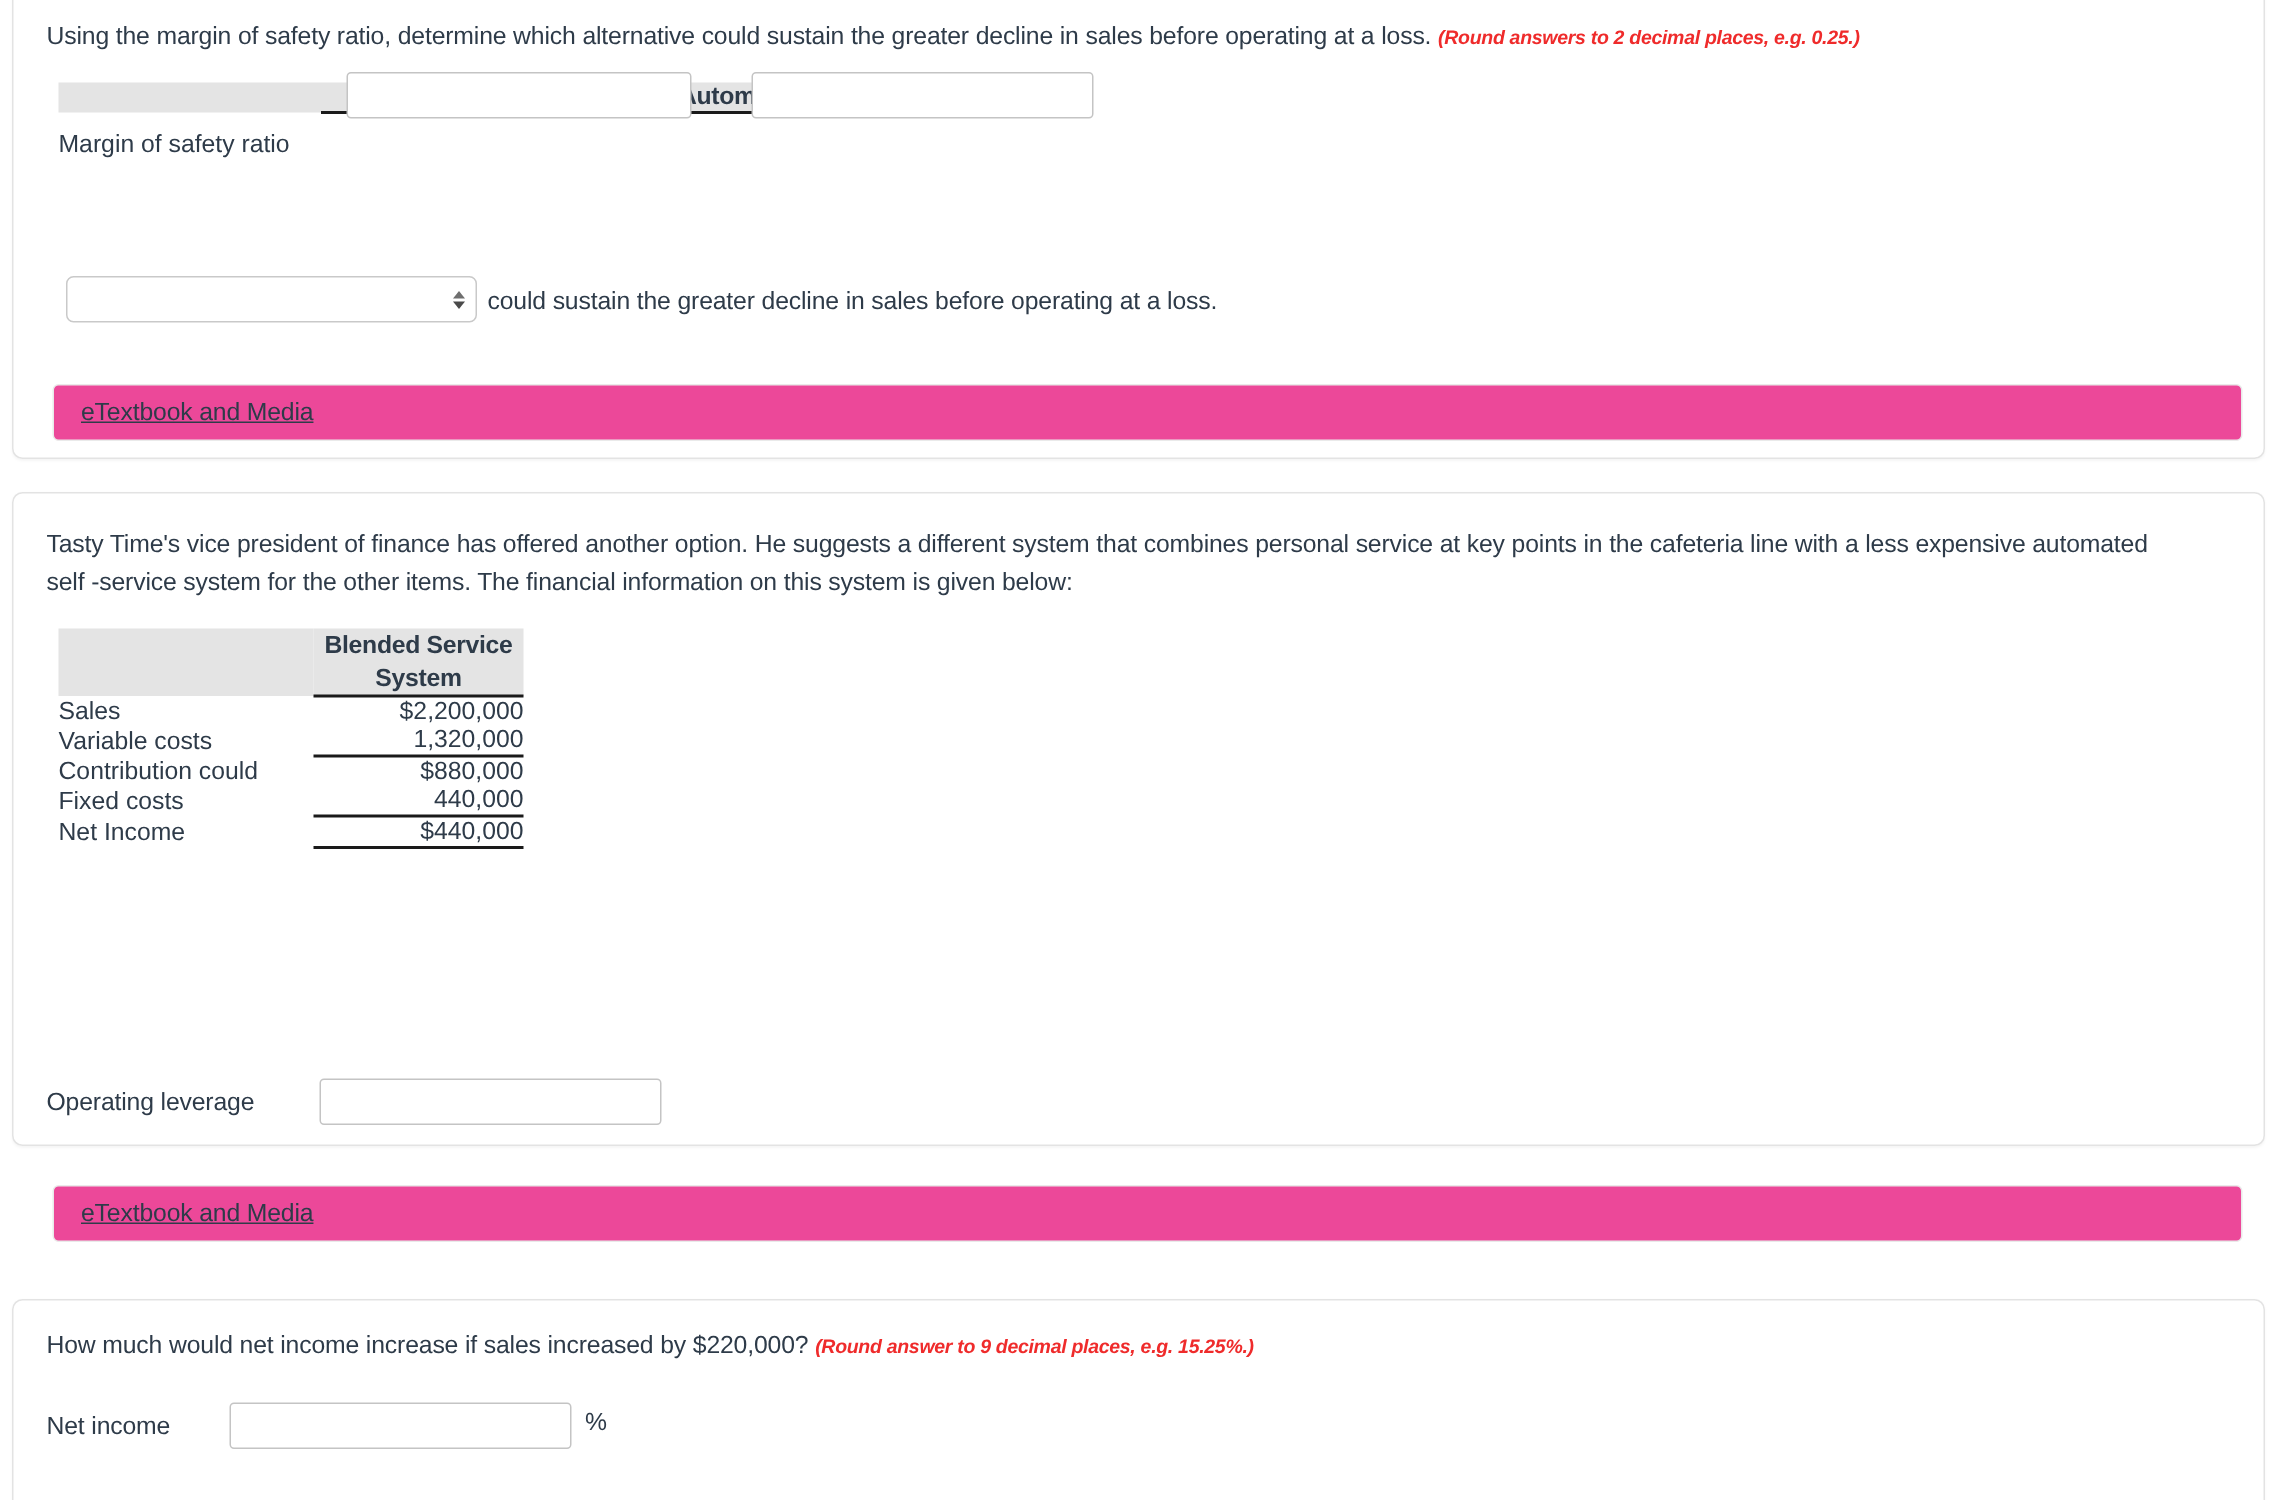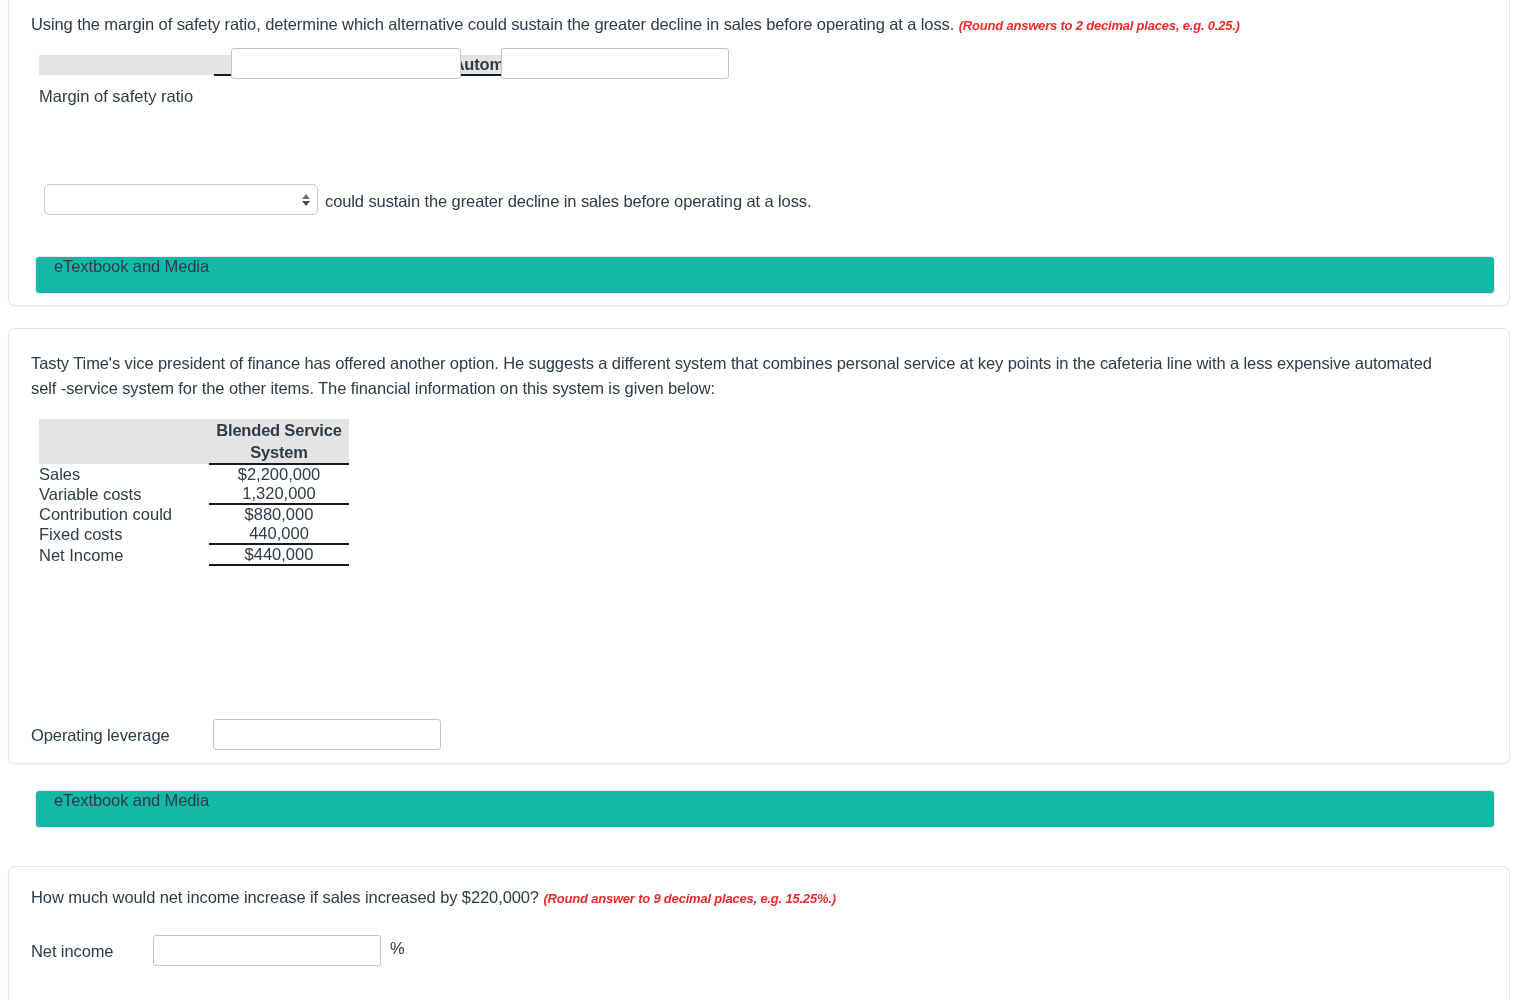--- a/index.html
+++ b/index.html
@@ -96,21 +96,21 @@
     padding: 6px 6px 3px 6px;
     letter-spacing: -0.2px;
     color: #2e3b49;
   }
   .row-label {
     text-align: left;
     padding: 5px 10px 5px 4px;
     white-space: nowrap;
   }
   .num {
-    text-align: center;
+    text-align: right;
     padding: 5px 2px 5px 10px;
     white-space: nowrap;
   }
   .rule-bottom { border-bottom: 2px solid #1a1a1a; }
 
   
   .txt-input {
     position: absolute;
     box-sizing: border-box;
     border: 1px solid #c4c4c4;
@@ -153,29 +153,30 @@
   .pct-sign {
     position: absolute;
     font-size: 16.5px;
     color: #2e3b49;
   }
 
   
   .etext-bar {
     position: absolute;
     box-sizing: border-box;
-    background: #14b8a6;
+    background: #ec4899;
     border: 1px solid #eaeaea;
     border-radius: 4px;
     display: flex;
-    align-items: flex-start;
+    align-items: center;
     padding-left: 18px;
     font-size: 16.5px;
     color: #2e3b49;
     letter-spacing: -0.1px;
+    text-decoration: underline;
   }
 </style>
 </head>
 <body>
 
 <div class="page">
 
   <div class="card card-1">
     <div class="card-inner">
 

